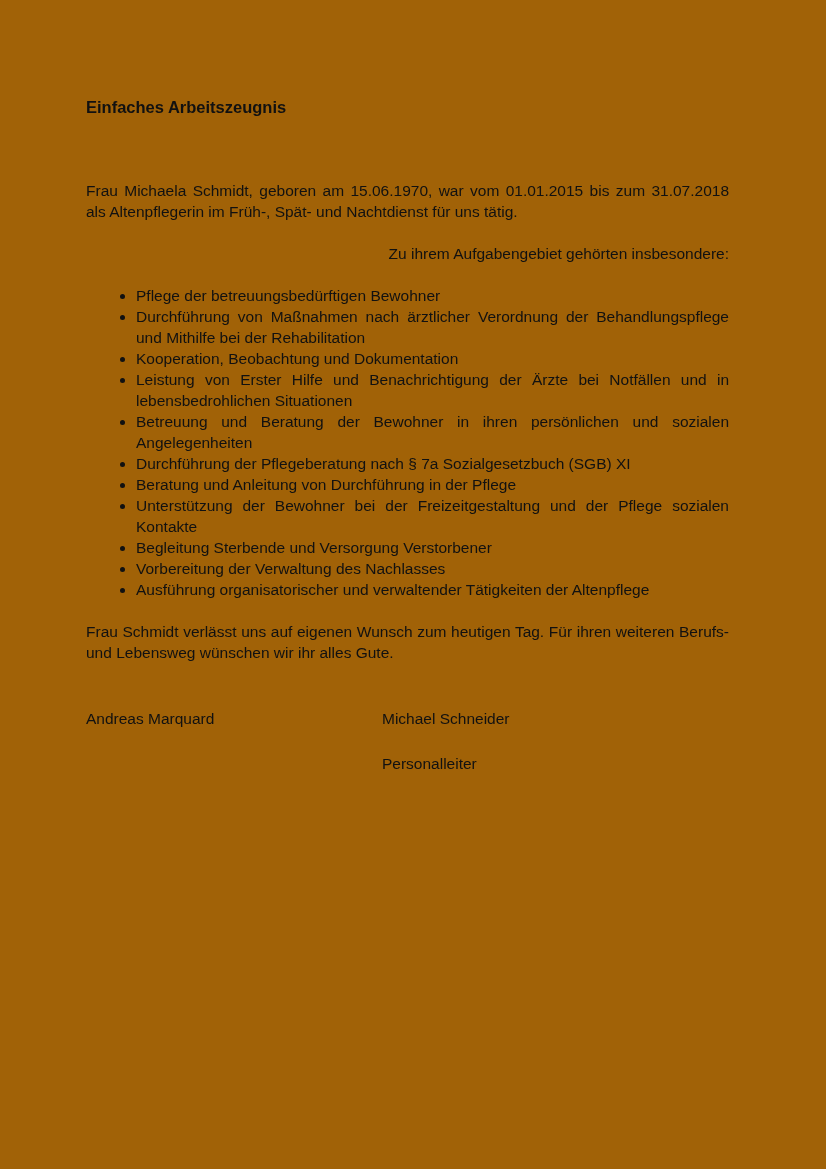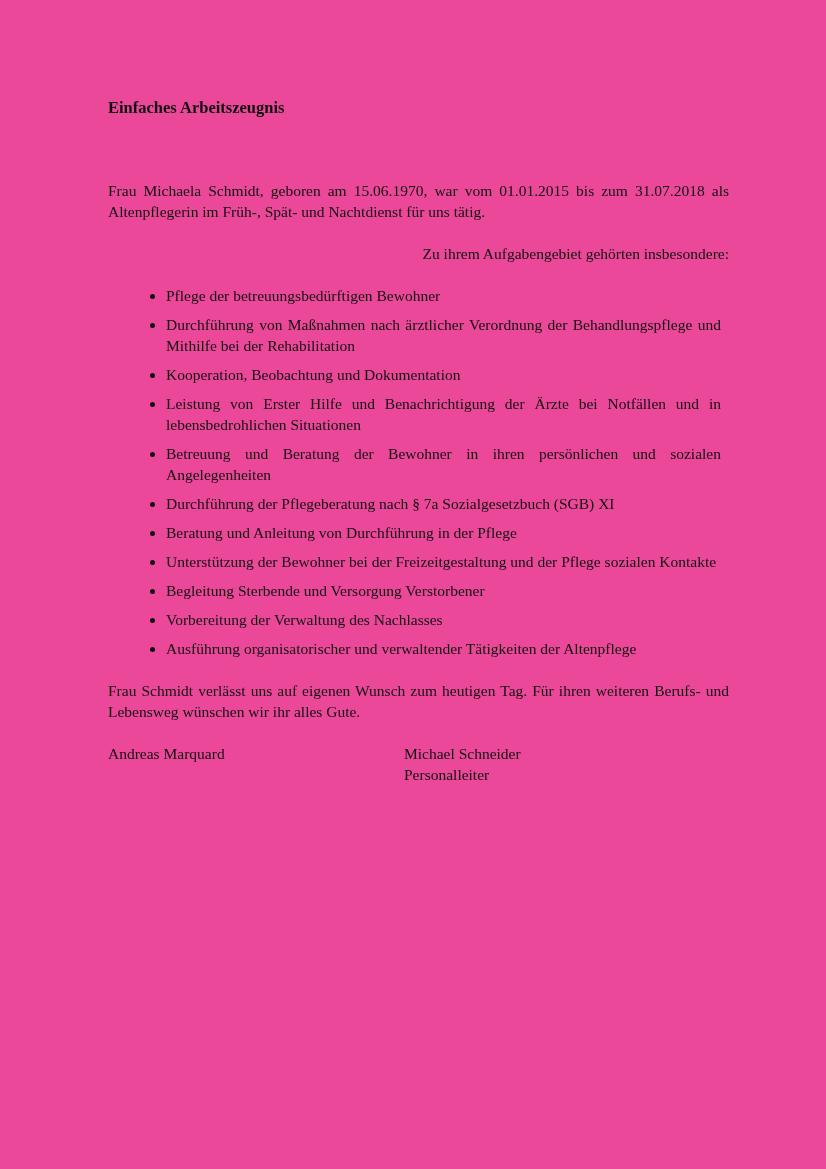--- a/index.html
+++ b/index.html
@@ -5,24 +5,24 @@
   html, body {
     margin: 0;
     padding: 0;
     background: #ffffff;
   }
   .page {
     position: relative;
     width: 826px;
     height: 1169px;
     margin: 0 auto;
-    background: #ec4899;
+    background: #a16207;
     box-sizing: border-box;
-    padding: 97px 97px 0 108px;
-    font-family: Liberation Serif, serif;
+    padding: 97px 97px 0 86px;
+    font-family: Liberation Sans, sans-serif;
     font-size: 15.5px;
     line-height: 21px;
     color: #111111;
   }
   .doc-title {
     font-size: 16.5px;
     font-weight: bold;
     margin: 0 0 62px 0;
     line-height: 21px;
     text-align: left;
@@ -33,39 +33,40 @@
   }
   p.para.no-justify {
     text-align: right;
   }
   ul.tasks {
     margin: 0 0 21px 0;
     padding: 0 0 0 50px;
     list-style: disc outside;
   }
   ul.tasks li {
-    margin: 8px;
+    margin: 0;
     padding: 0;
     text-align: justify;
   }
   .date-line {
     margin: 0 0 63px 0;
     text-align: left;
   }
   .signatures {
     display: flex;
     flex-direction: row;
     text-align: left;
   }
   .sig-col {
     width: 296px;
     flex: 0 0 auto;
   }
   .sig-col div {
     line-height: 21px;
+    margin-top: 24px;
   }
 </style>
 </head>
 <body>
 
 <div class="page">
 
   <h1 class="doc-title">Einfaches Arbeitszeugnis</h1>
 
   <p class="para">Frau Michaela Schmidt, geboren am 15.06.1970, war vom 01.01.2015 bis zum 31.07.2018 als Altenpflegerin im Früh-, Spät- und Nachtdienst für uns tätig.</p>

